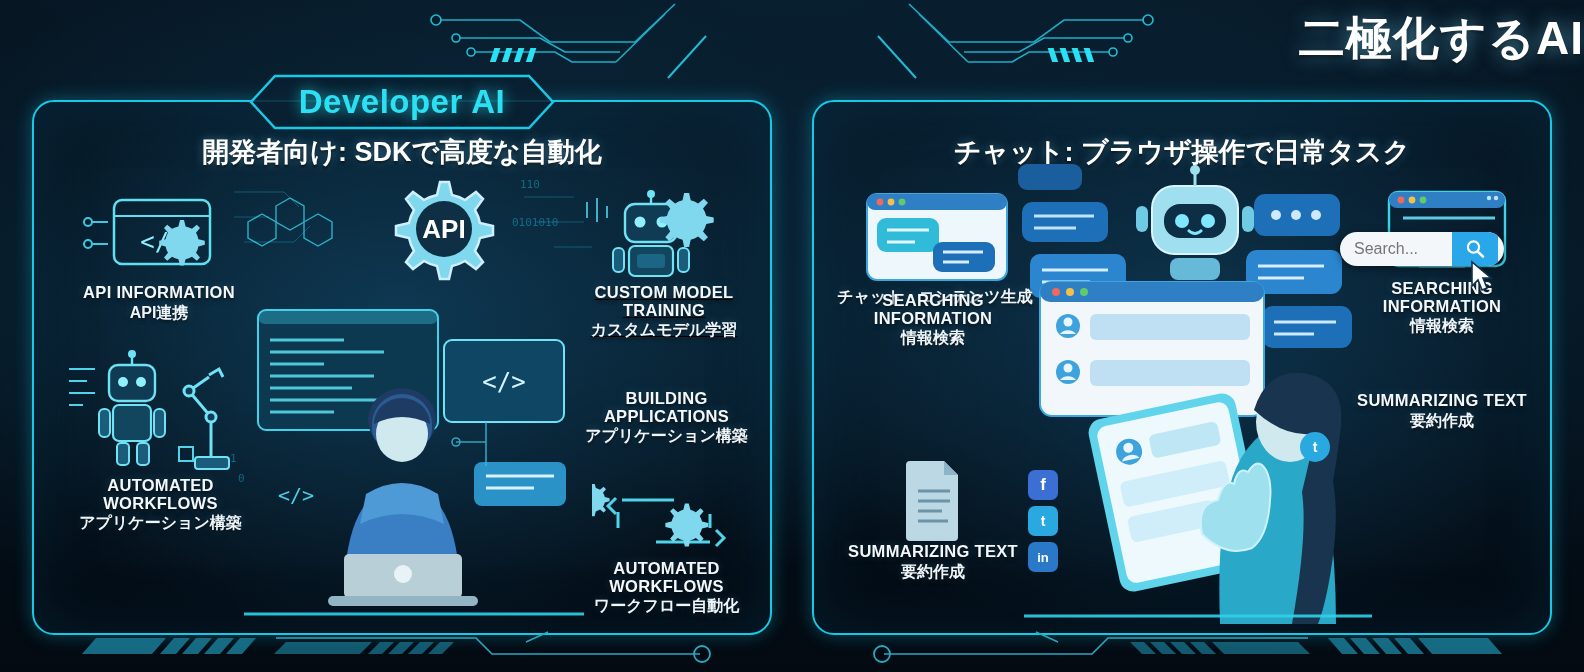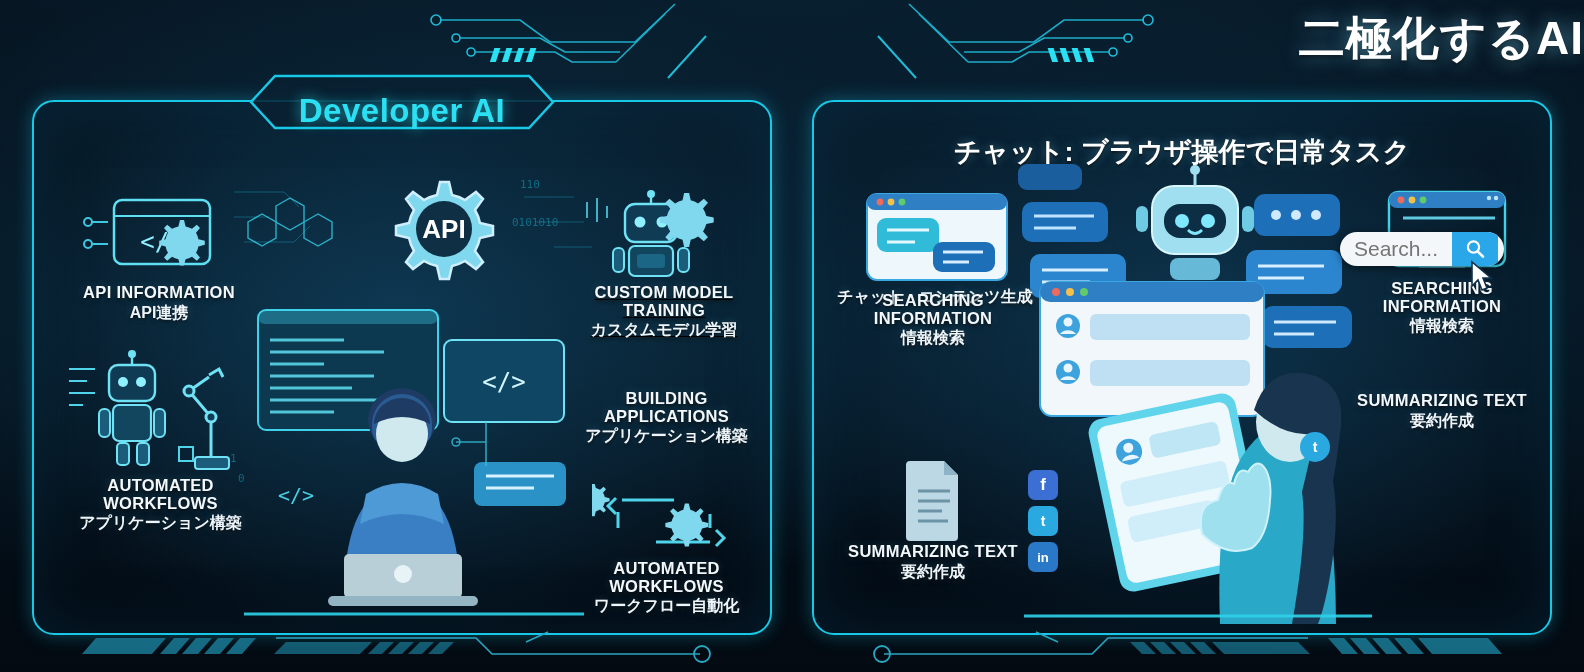--- a/index.html
+++ b/index.html
@@ -35,21 +35,21 @@
     border-radius:22px;
     box-shadow:0 0 18px rgba(23,201,230,0.35), inset 0 0 60px rgba(10,60,90,0.35);
     background:
       radial-gradient(ellipse 75% 80% at 50% 45%, rgba(16,64,94,0.55) 0%, rgba(5,16,26,0.15) 72%);
   }
   .panel.left{ left:32px; width:740px; }
   .panel.right{ left:812px; width:740px; }
   .badge{
     position:absolute; top:-28px; left:50%; transform:translateX(-50%);
     width:310px; height:56px;
-    display:flex; align-items:flex-end; justify-content:center;
+    display:flex; align-items:center; justify-content:center;
   }
   .badge .hex{ position:absolute; inset:0; }
   .badge span{
     position:relative;
     font-size:33px; font-weight:bold; color:#2ae0f2;
     text-shadow:0 0 14px rgba(42,224,242,0.75);
     letter-spacing:0.5px;
   }
   .subtitle{
     position:absolute; top:32px; left:0; right:0; text-align:center;
@@ -73,21 +73,21 @@
         display:flex; align-items:center; justify-content:center;
         color:#fff; font-weight:bold; font-size:17px; }
   .searchbox{
     position:absolute; display:flex; align-items:center;
     background:#f4f7f9; border-radius:17px; height:34px;
     box-shadow:0 2px 8px rgba(0,0,0,0.5);
     overflow:hidden;
   }
   .searchbox input{
     border:0; outline:0; background:transparent;
-    font-family:"Liberation Sans",sans-serif; font-size:21px; color:#132332;
+    font-family:"Liberation Sans",sans-serif; font-size:16px; color:#132332;
     padding:0 9px 0 14px; width:112px; height:100%;
   }
   .searchbtn{
     width:46px; height:34px; background:#2aa7e8;
     display:flex; align-items:center; justify-content:center;
   }
   .bottomdeco{ position:absolute; bottom:0; height:60px; width:760px; }
   .bottomdeco.l{ left:20px; }
   .bottomdeco.r{ right:20px; }
 </style>
@@ -142,20 +142,21 @@
 
   <div class="panel left">
 
     <div class="badge">
       <svg class="hex" viewBox="0 0 310 56" preserveAspectRatio="none">
         <path d="M28 2 H282 L306 28 L282 54 H28 L4 28 Z" fill="rgba(8,32,48,0.85)" stroke="#17c9e6" stroke-width="2.5"></path>
       </svg>
       <span>Developer AI</span>
     </div>
 
+    <div class="subtitle">開発者向け: SDKで高度な自動化</div>
 
     <div class="center-art" style="left:190px; top:60px; width:380px; height:460px;">
       <svg viewBox="0 0 380 460" width="380" height="460">
 
         <g stroke="#1b97b6" stroke-width="1" opacity="0.45" fill="none">
           <path d="M10 30 H60 M10 55 H45 M20 80 H70 M300 35 H350 M312 60 H360 M330 85 H368"></path>
           <path d="M60 30 L75 45 M70 80 L86 64"></path>
         </g>
         <g fill="#18a9c8" opacity="0.5" font-size="11" font-family="monospace">
           <text x="296" y="26">110</text>

